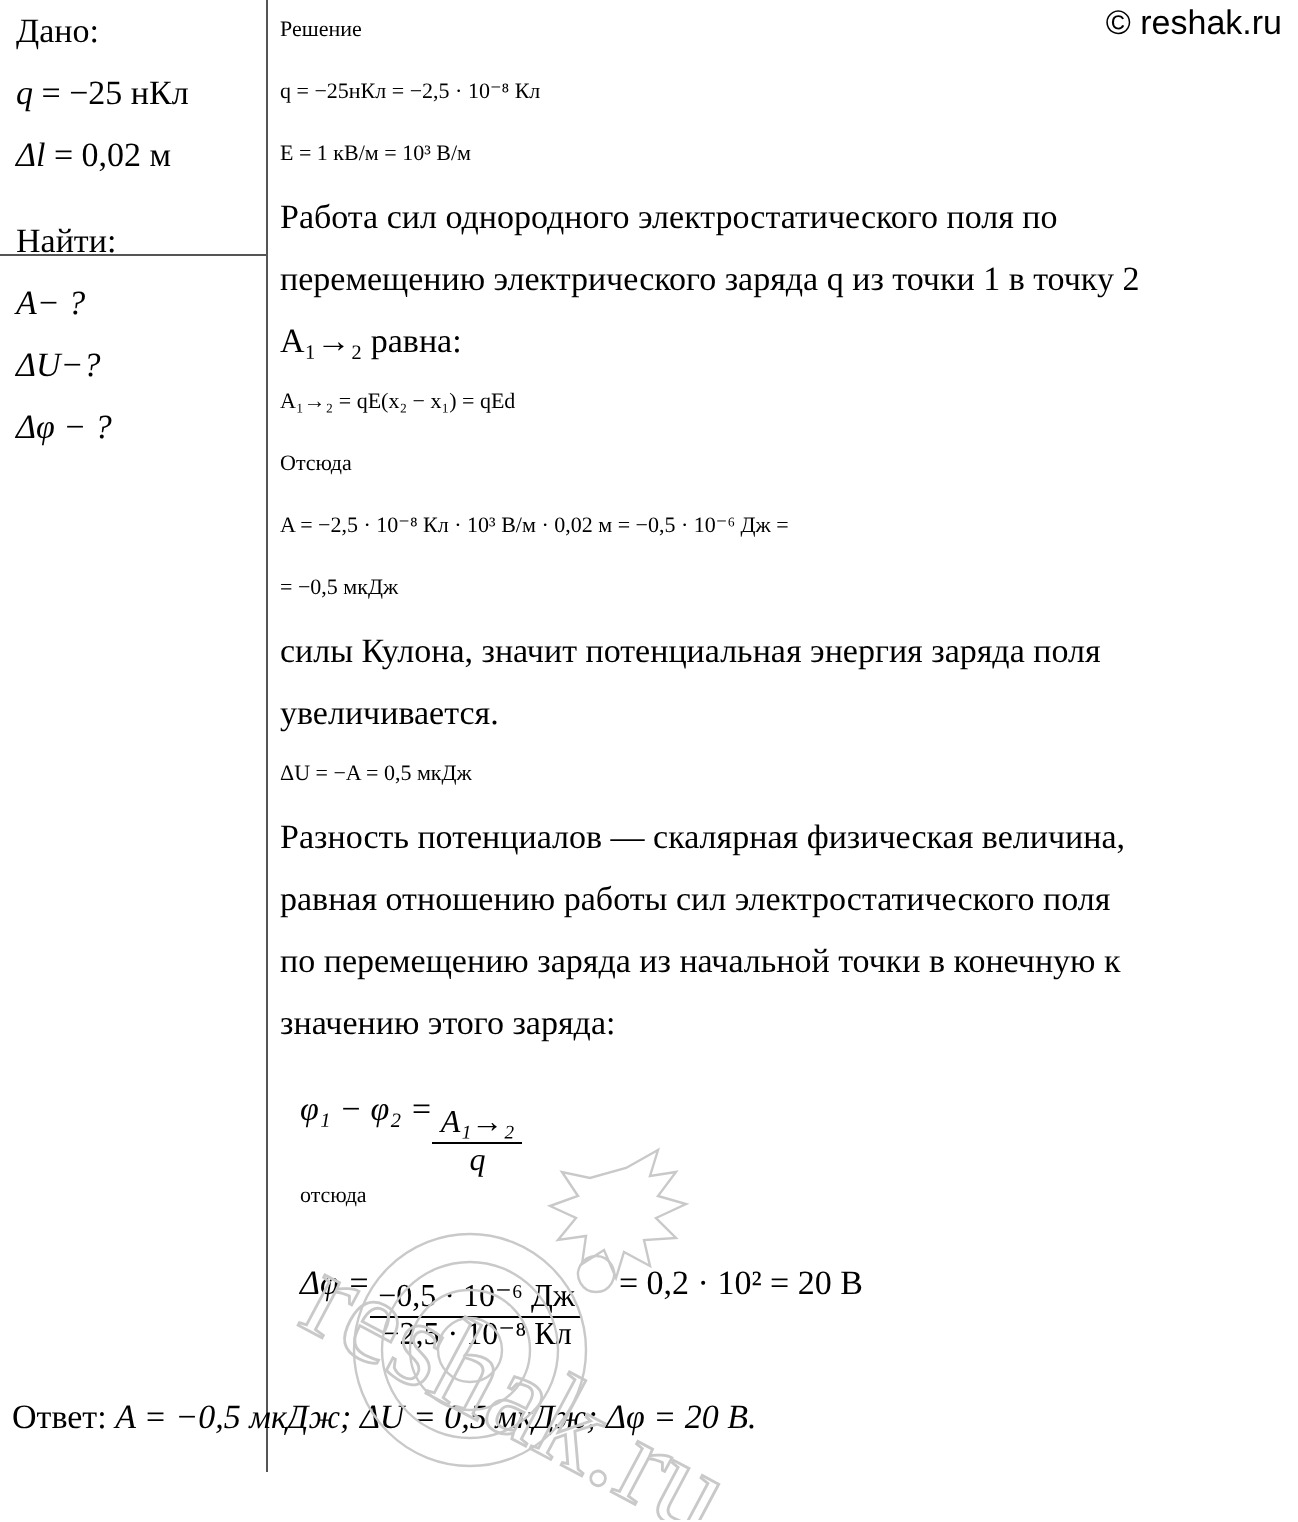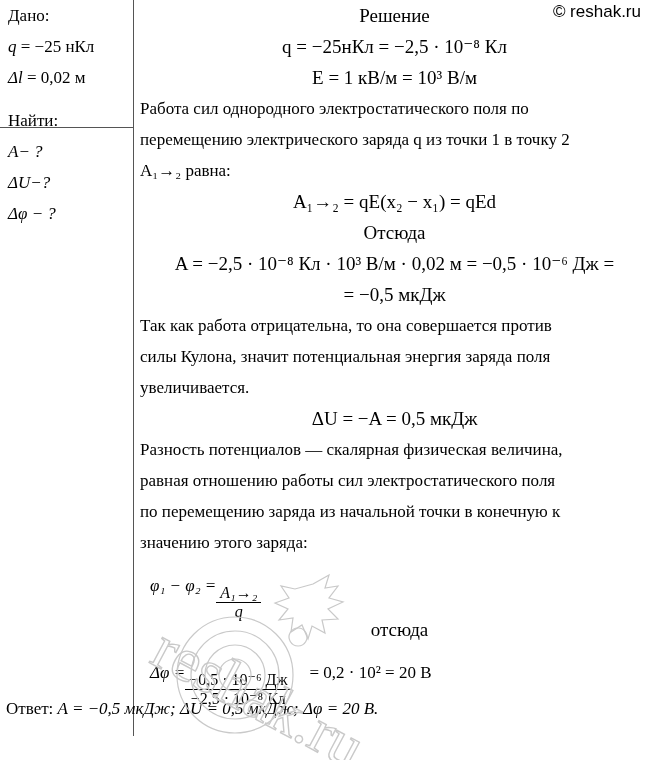--- a/index.html
+++ b/index.html
@@ -68,24 +68,23 @@
   }
 
   
   .right-col {
     position: absolute;
     left: 140px;
     top: 0px;
     width: 509px;
   }
   .right-col .line {
-    font-size: 19px;
+    font-size: 11px;
     line-height: 31px;
     white-space: nowrap;
-    text-align: center;
   }
   .right-col .para {
     font-size: 17px;
     line-height: 31px;
   }
   .right-col .para .pl {
     display: block;
     white-space: nowrap;
   }
 
@@ -202,21 +201,20 @@
       <span class="pl">A₁→₂ равна:</span>
     </div>
 
     <div class="line">A₁→₂ = qE(x₂ − x₁) = qEd</div>
 
     <div class="line">Отсюда</div>
     <div class="line">A = −2,5 · 10⁻⁸ Кл · 10³ В/м · 0,02 м = −0,5 · 10⁻⁶ Дж =</div>
     <div class="line">= −0,5 мкДж</div>
 
     <div class="para">
-      <span class="pl">Так как работа отрицательна, то она совершается против</span>
       <span class="pl">силы Кулона, значит потенциальная энергия заряда поля</span>
       <span class="pl">увеличивается.</span>
     </div>
 
     <div class="line">ΔU = −A = 0,5 мкДж</div>
 
     <div class="para">
       <span class="pl">Разность потенциалов — скалярная физическая величина,</span>
       <span class="pl">равная отношению работы сил электростатического поля</span>
       <span class="pl">по перемещению заряда из начальной точки в конечную к</span>

